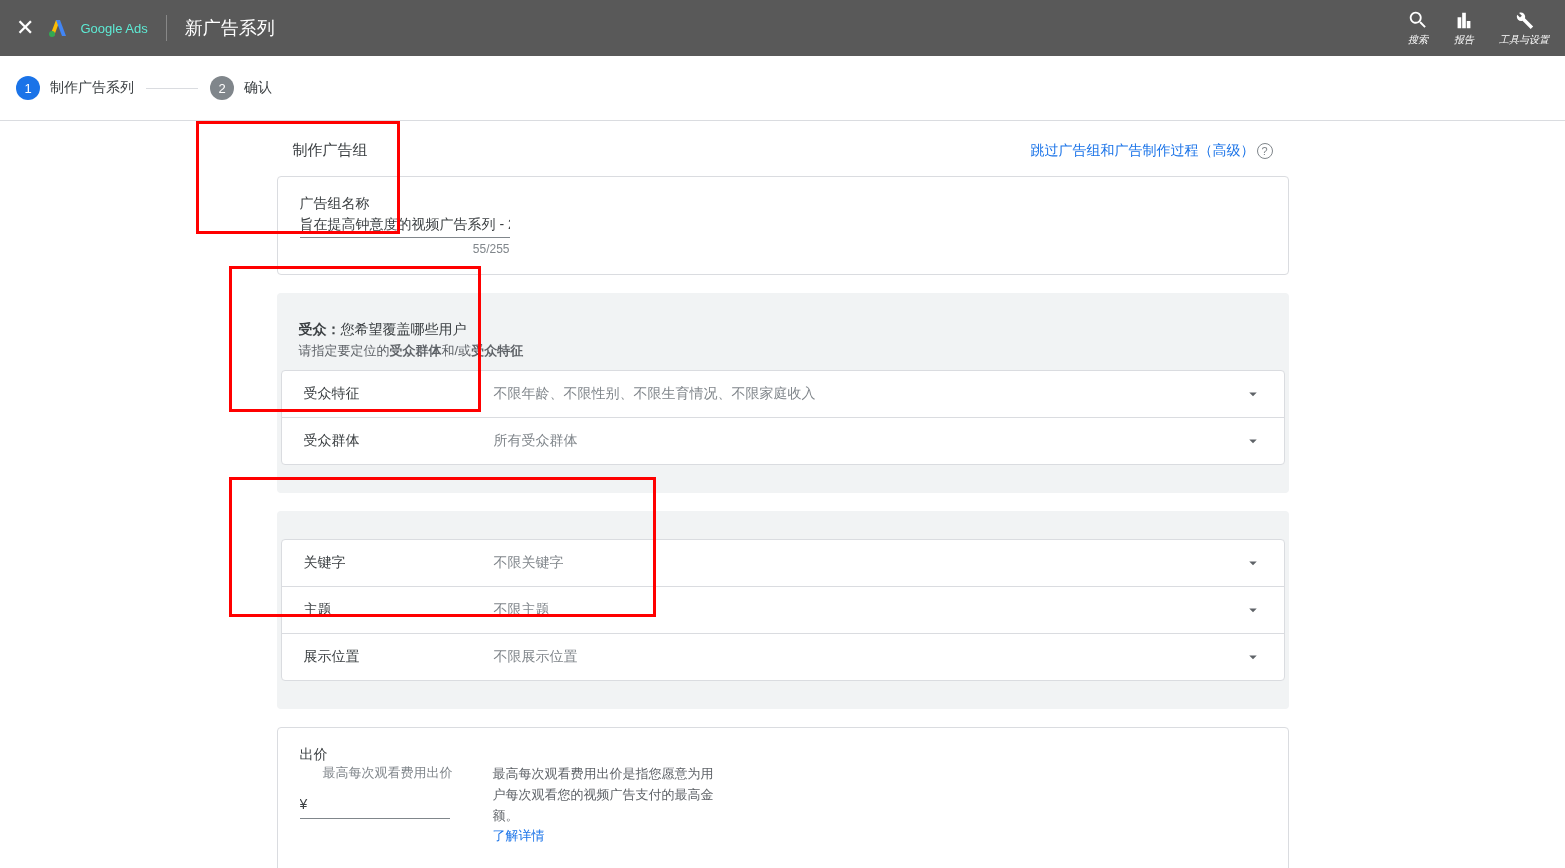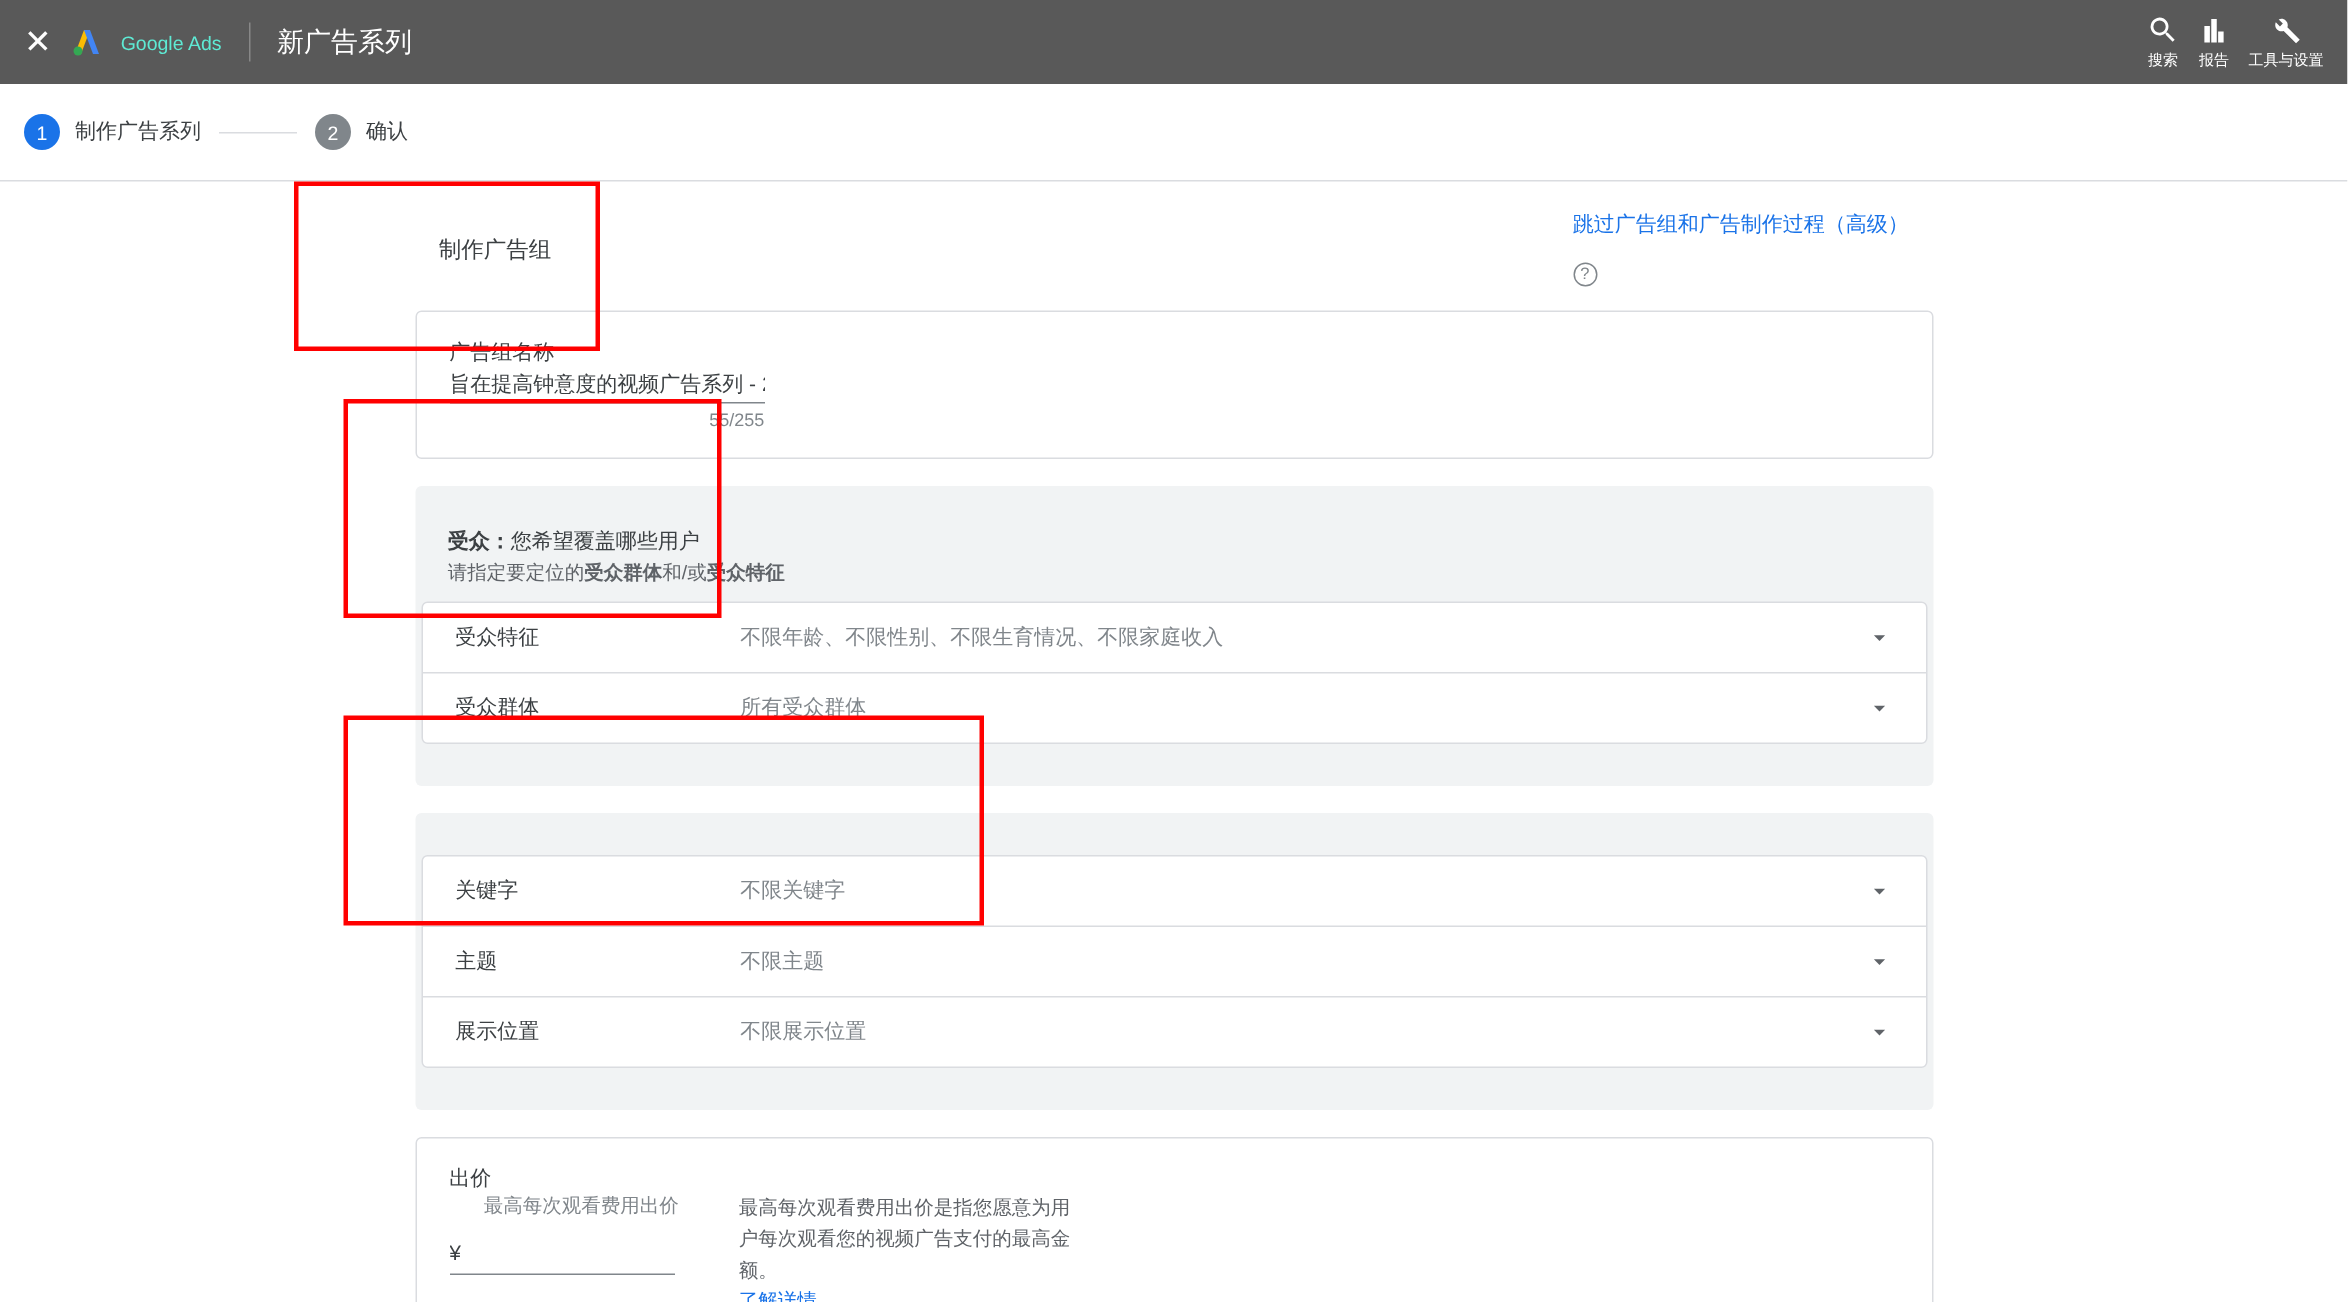--- a/index.html
+++ b/index.html
@@ -5,21 +5,21 @@
     * { margin: 0; padding: 0; box-sizing: border-box; font-family: Arial, "Microsoft YaHei", sans-serif; }
     body { background: #fff; color: #3c4043; }
     
     .top-bar { background: #595959; height: 56px; display: flex; align-items: center; padding: 0 16px; color: #fff; }
     .close-btn { color: #fff; font-size: 22px; margin-right: 12px; cursor: pointer; }
     .ads-logo { display: flex; align-items: center; gap: 6px; }
     .ads-icon { width: 24px; height: 24px; }
     .ads-text { font-size: 13px; font-weight: 400; color: #5eead4; margin-left: 4px; }
     .divider-v { width: 1px; height: 26px; background: #888; margin: 0 18px; }
     .page-title { font-size: 18px; color: #fff; text-align: right; }
-    .top-right { margin-left: auto; display: flex; gap: 12px; }
+    .top-right { margin-left: auto; display: flex; gap: 24px; font-style: italic; }
     .top-icon-btn { display: flex; flex-direction: column; align-items: center; color: #fff; cursor: pointer; font-size: 10px; }
     .top-icon-btn svg { width: 22px; height: 22px; margin-bottom: 2px; }
     
     .stepper { display: flex; align-items: center; padding: 20px 16px; border-bottom: 1px solid #dadce0; }
     .step { display: flex; align-items: center; gap: 10px; font-size: 14px; color: #3c4043; }
     .step-circle { width: 24px; height: 24px; border-radius: 50%; display: flex; align-items: center; justify-content: center; font-size: 13px; color: #fff; }
     .step-active .step-circle { background: #1a73e8; }
     .step-inactive .step-circle { background: #80868b; }
     .step-line { width: 52px; height: 1px; background: #dadce0; margin: 0 12px; }
     
@@ -108,21 +108,21 @@
     <div class="step-circle">2</div>
     <span>确认</span>
   </div>
 </div>
 
 <div class="content-wrap">
 <div class="content">
 
   <div class="header-row">
     <div class="section-title">制作广告组</div>
-    <div style="display:flex;gap:16px;flex-direction:column;">
+    <div style="display:flex;align-items:center;gap:2px;">
       <span class="skip-link">跳过广告组和广告制作过程（高级）</span>
       <span class="help-circle">?</span>
     </div>
   </div>
 
   <div class="card">
     <div class="card-row">
       <div class="card-label">广告组名称</div>
       <div class="card-body">
         <input class="input-underline" value="旨在提高钟意度的视频广告系列 - 2019-12" style="">

